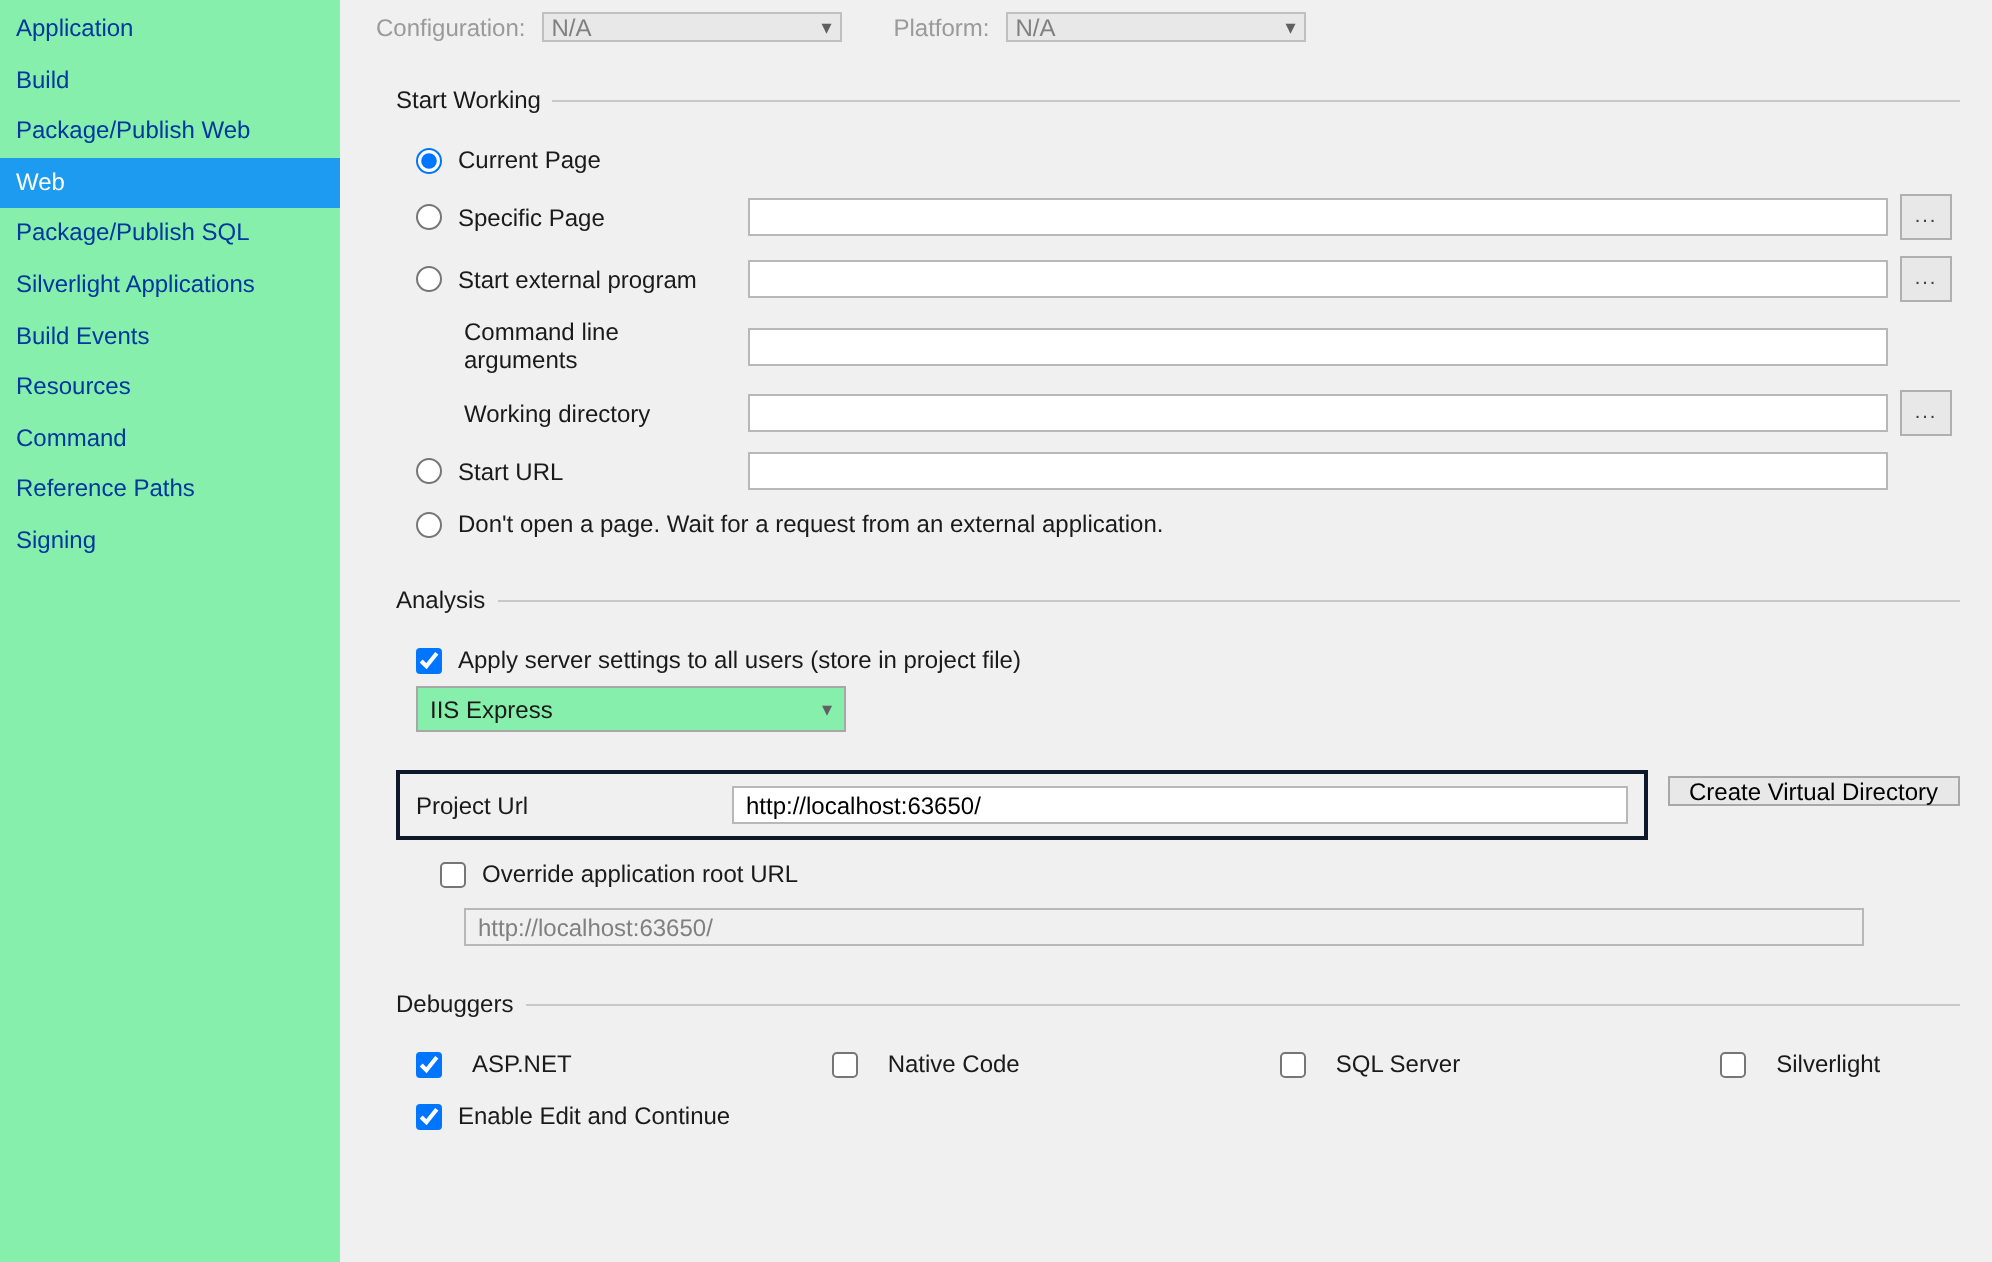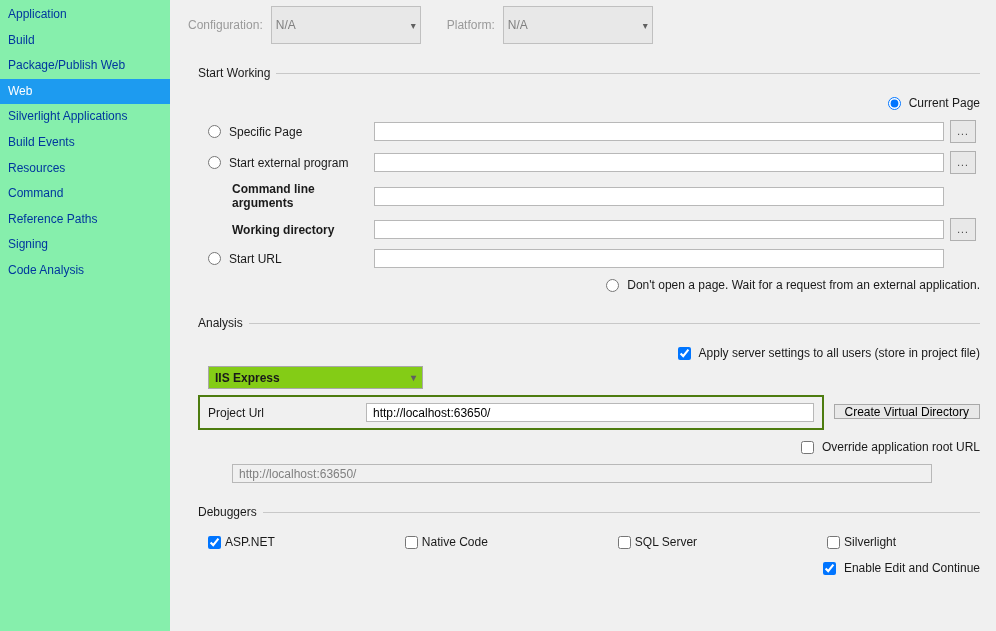--- a/index.html
+++ b/index.html
@@ -48,21 +48,21 @@
     display: flex;
     gap: 26px;
     align-items: flex-start;
     color: #9a9a9a;
     margin-bottom: 22px;
     margin-left: -10px;
   }
   .config-pair { display: flex; align-items: center; gap: 8px; }
   .config-combo {
     width: 150px;
-    height: 38px;
+    height: 15px;
     background: #e8e8e8;
     border: 1px solid #c0c0c0;
     color: #808080;
     padding: 1px 4px;
     display: flex; align-items: center; justify-content: space-between;
   }
   .combo-arrow { color:#606060; font-size:10px; }
 
   fieldset.group {
     border: none;
@@ -74,31 +74,30 @@
     padding: 0 6px 0 0;
     font-size: 12px;
     color: #1a1a1a;
   }
 
   .radio-row, .check-row {
     display: flex;
     align-items: center;
     gap: 8px;
     padding: 6px 0 6px 10px;
-    justify-content: flex-end;
   }
   .radio-sub {
     display: grid;
     grid-template-columns: 160px 1fr 30px;
     align-items: center;
     gap: 6px;
     padding: 4px 0 4px 10px;
   }
   .radio-sub .label-col { display:flex; align-items:center; gap:8px;}
-  .sub-indent { padding-left: 24px; font-weight: bold; }
+  .sub-indent { padding-left: 24px; }
   input[type="radio"], input[type="checkbox"] {
     width: 13px; height: 13px; margin:0;
   }
   .txt-input {
     height: 19px;
     border: 1px solid #b8b8b8;
     background: #ffffff;
     padding: 2px 6px;
     font-family: inherit; font-size: 12px;
     width: 100%;
@@ -121,68 +120,67 @@
   .field-row-2col {
     display: grid;
     grid-template-columns: 160px 1fr 30px;
     align-items: center;
     gap: 6px;
     padding: 4px 0 4px 10px;
   }
   .srv-combo {
     width: 215px; height: 23px;
     border: 1px solid #a8a8a8;
-    background: #84cc16;
+    background: #86efac;
     padding: 0 6px;
     display:flex; align-items:center; justify-content:space-between;
     margin-left: 10px;
-    font-weight: bold;
   }
   .highlight-box {
-    border: 2px solid #4d7c0f;
+    border: 2px solid #0f172a;
     padding: 6px 8px;
-    margin: 6px 0 4px 0;
+    margin: 19px 0 4px 0;
     display: grid;
     grid-template-columns: 150px 1fr;
     align-items: center;
     gap: 8px;
   }
   .highlight-wrap {
     display:flex; align-items:center; gap:10px;
   }
   .btn {
     height: 15px;
     border: 1px solid #a8a8a8;
     background: #e8e8e8;
     padding: 0 10px;
     cursor: pointer;
     font-family: inherit; font-size: 12px;
   }
   .debuggers-row {
     display:flex; gap: 130px;
     padding: 6px 0 6px 10px;
   }
-  .chk { display:flex; align-items:center; gap:4px; }
+  .chk { display:flex; align-items:center; gap:15px; }
 </style>
 </head>
 <body>
 
 <div class="root">
   <div class="sidebar">
     <div class="sidebar-item">Application</div>
     <div class="sidebar-item">Build</div>
     <div class="sidebar-item">Package/Publish Web</div>
     <div class="sidebar-item selected">Web</div>
+    <div class="sidebar-item">Package/Publish SQL</div>
     <div class="sidebar-item">Silverlight Applications</div>
     <div class="sidebar-item">Build Events</div>
     <div class="sidebar-item">Resources</div>
     <div class="sidebar-item">Command</div>
     <div class="sidebar-item">Reference Paths</div>
     <div class="sidebar-item">Signing</div>
-    <div class="sidebar-item">Code Analysis</div>
   </div>
 
   <div class="main">
     <div class="config-row">
       <div class="config-pair">
         <span>Configuration:</span>
         <div class="config-combo">
           <span>N/A</span>
           <span class="combo-arrow">▾</span>
         </div>

